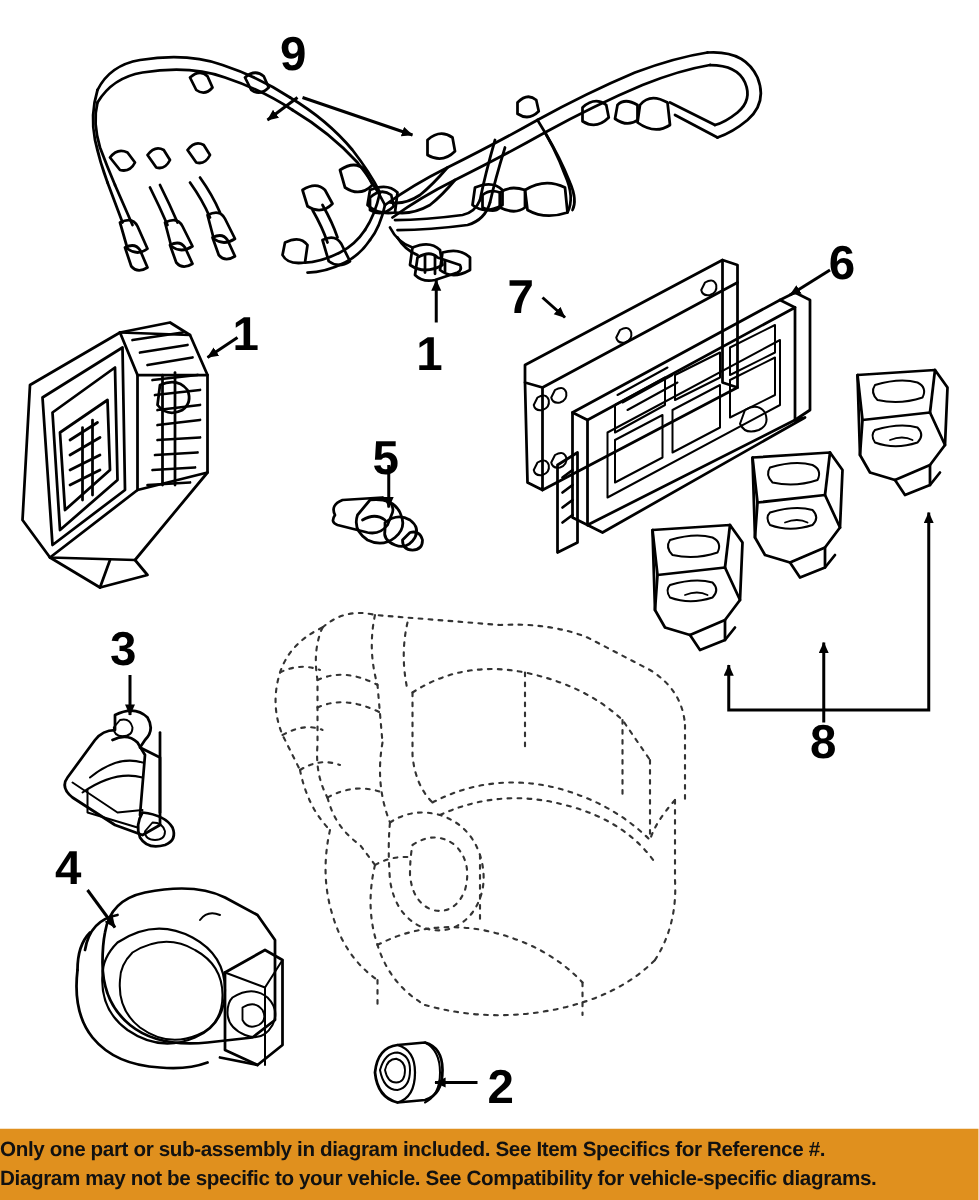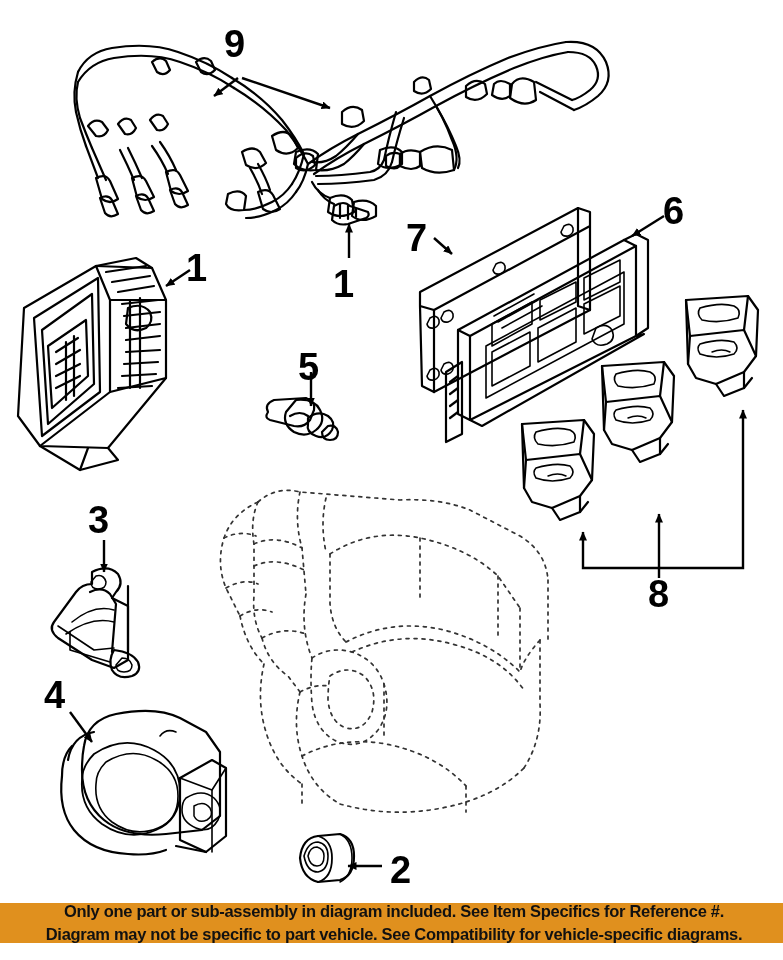--- a/index.html
+++ b/index.html
@@ -45,28 +45,27 @@
     letter-spacing: -1px;
     user-select: none;
     white-space: nowrap;
   }
   
   #disclaimer-banner {
     position: absolute;
     left: 0;
     top: 903px;
     width: 783px;
-    height: 40px;
+    height: 57px;
     background: #e0901e;
     box-sizing: border-box;
-    padding: 4px 6px 4px 11px;
+    padding: 4px 6px 4px 0;
     display: flex;
     flex-direction: column;
     justify-content: center;
-    align-items: center;
   }
   .banner-line {
     font-family: "Liberation Sans", sans-serif;
     font-weight: bold;
     font-size: 16.5px;
     line-height: 23px;
     color: #111111;
     letter-spacing: -0.3px;
     white-space: nowrap;
   }
@@ -409,16 +408,16 @@
     <div class="callout" style="left:663px; top:192px;">6</div>
     <div class="callout" style="left:298px; top:348px;">5</div>
     <div class="callout" style="left:88px;  top:501px;">3</div>
     <div class="callout" style="left:648px; top:575px;">8</div>
     <div class="callout" style="left:44px;  top:676px;">4</div>
     <div class="callout" style="left:390px; top:851px;">2</div>
   </div>
 
   <div id="disclaimer-banner">
     <div class="banner-line">Only one part or sub-assembly in diagram included. See Item Specifics for Reference #.</div>
-    <div class="banner-line">Diagram may not be specific to part vehicle. See Compatibility for vehicle-specific diagrams.</div>
+    <div class="banner-line">Diagram may not be specific to your vehicle. See Compatibility for vehicle-specific diagrams.</div>
   </div>
 
 </div>
 
 </body></html>

